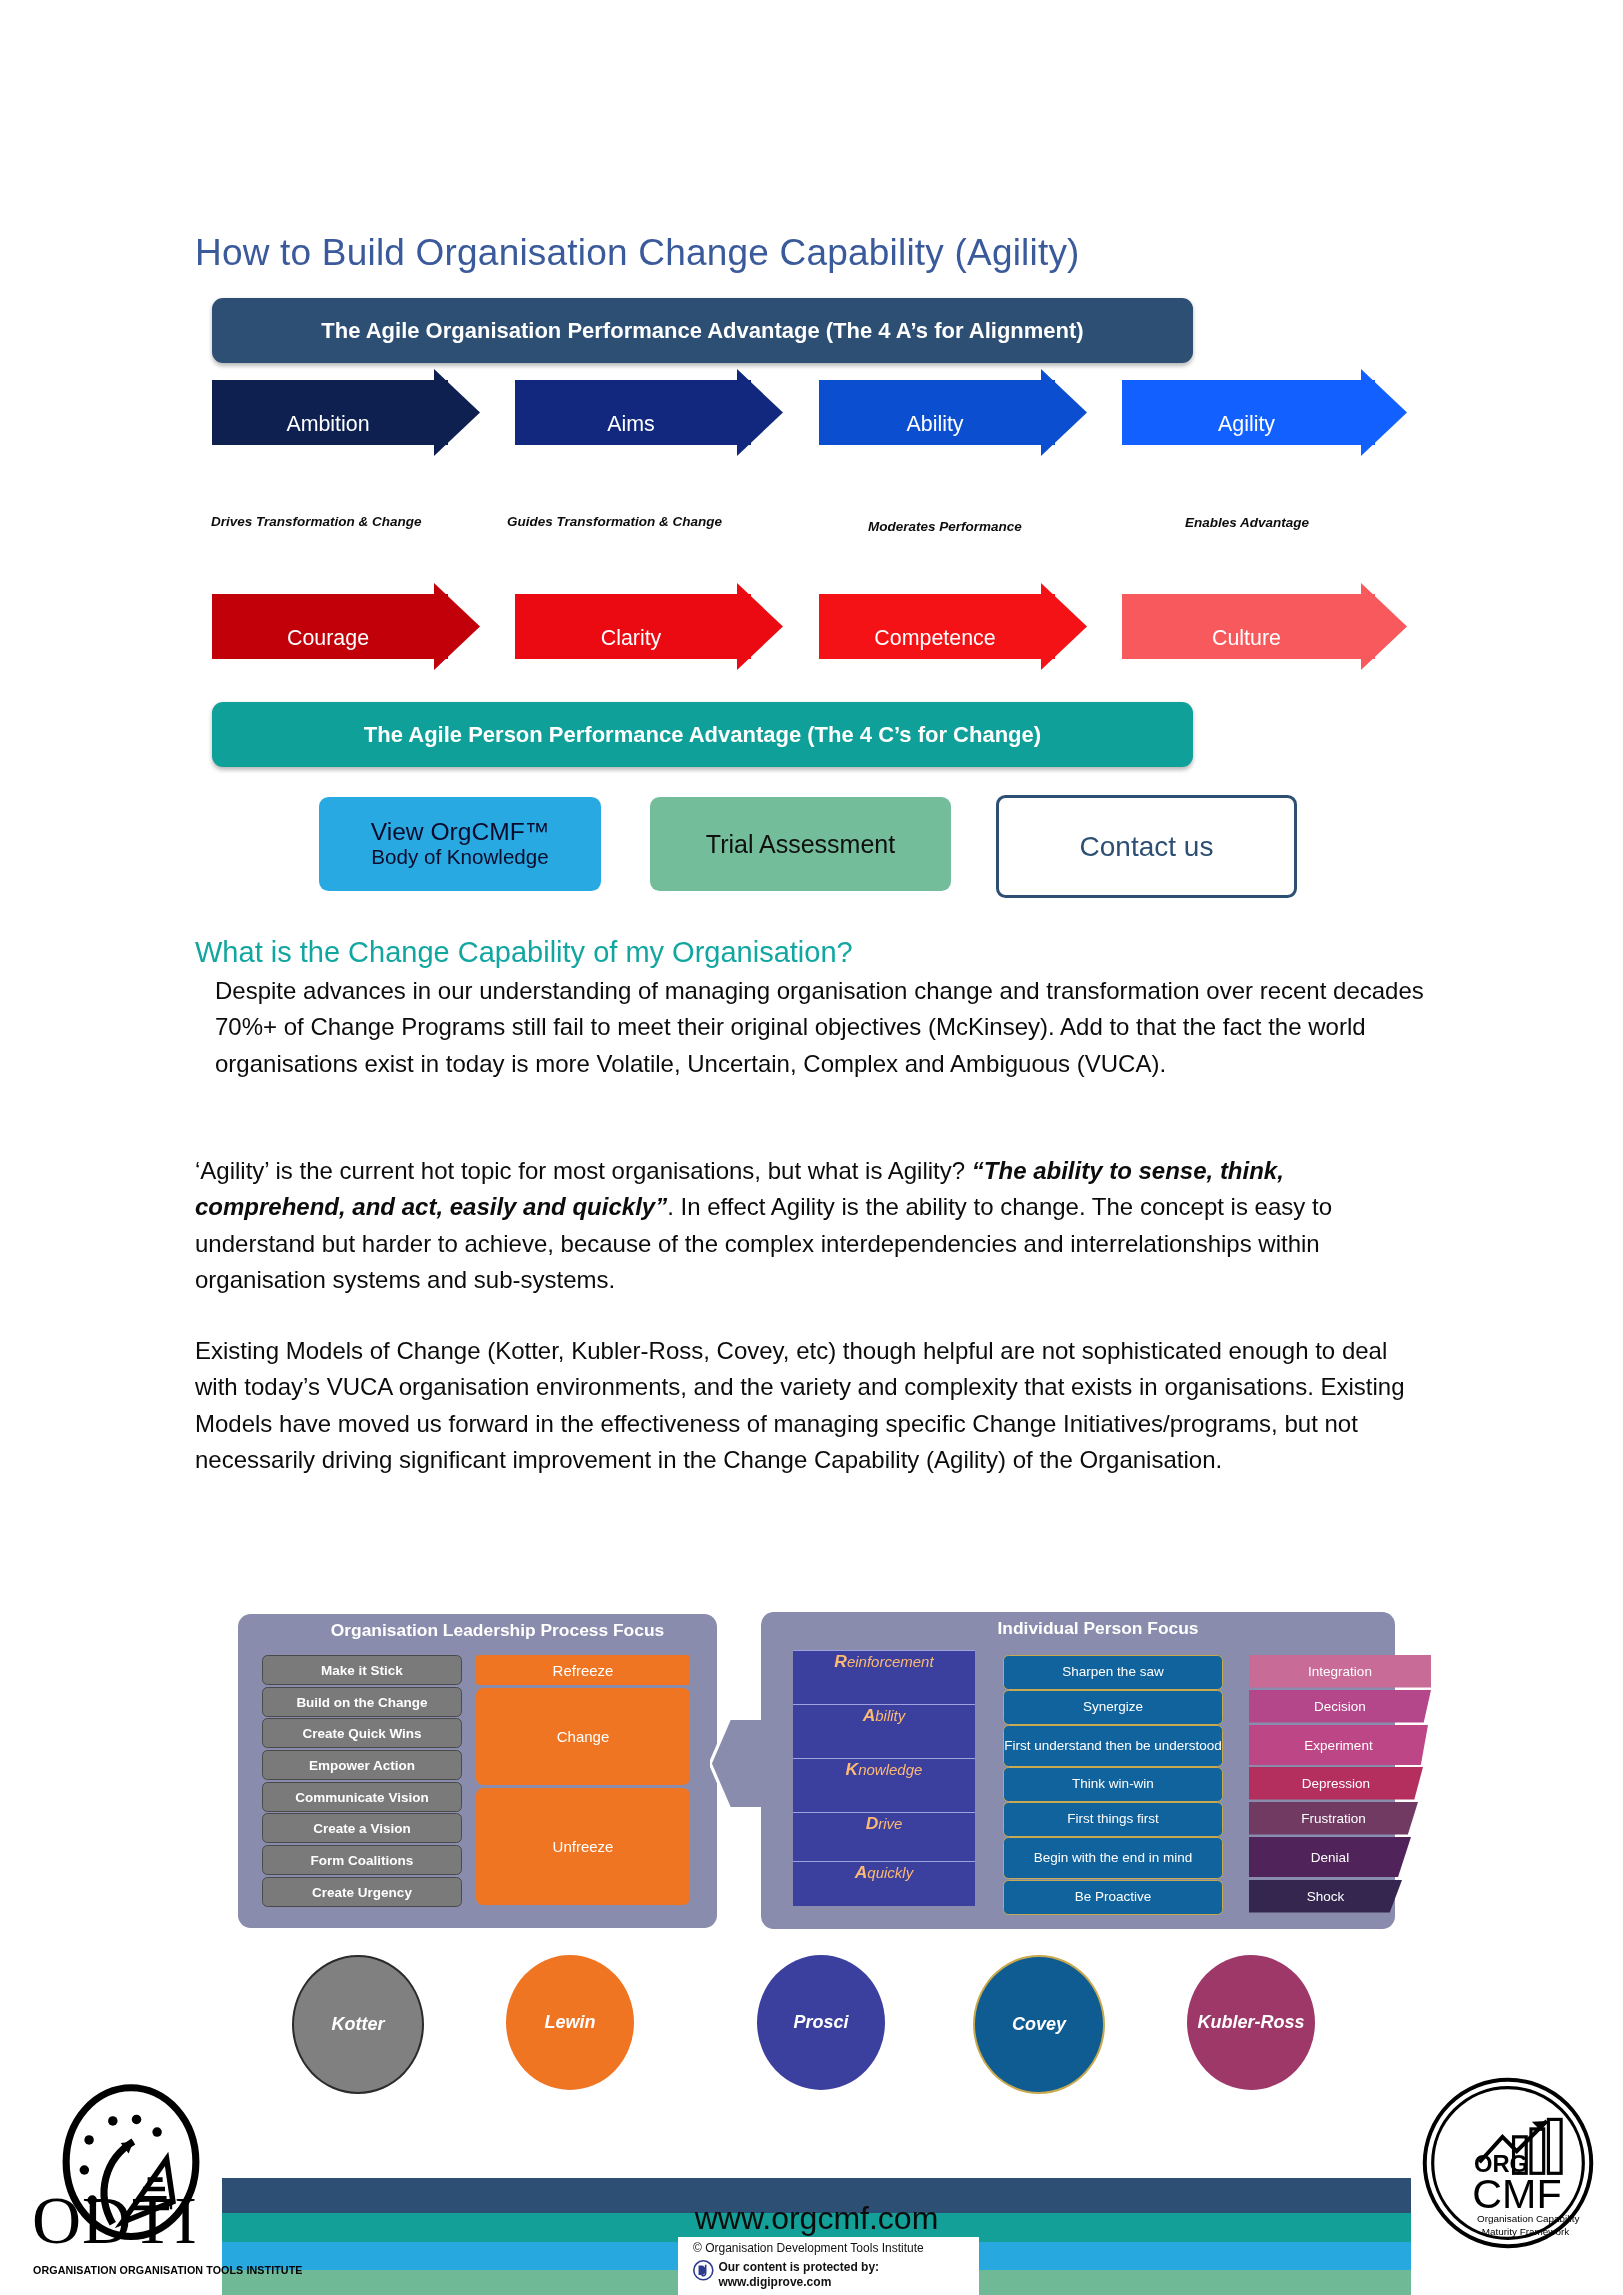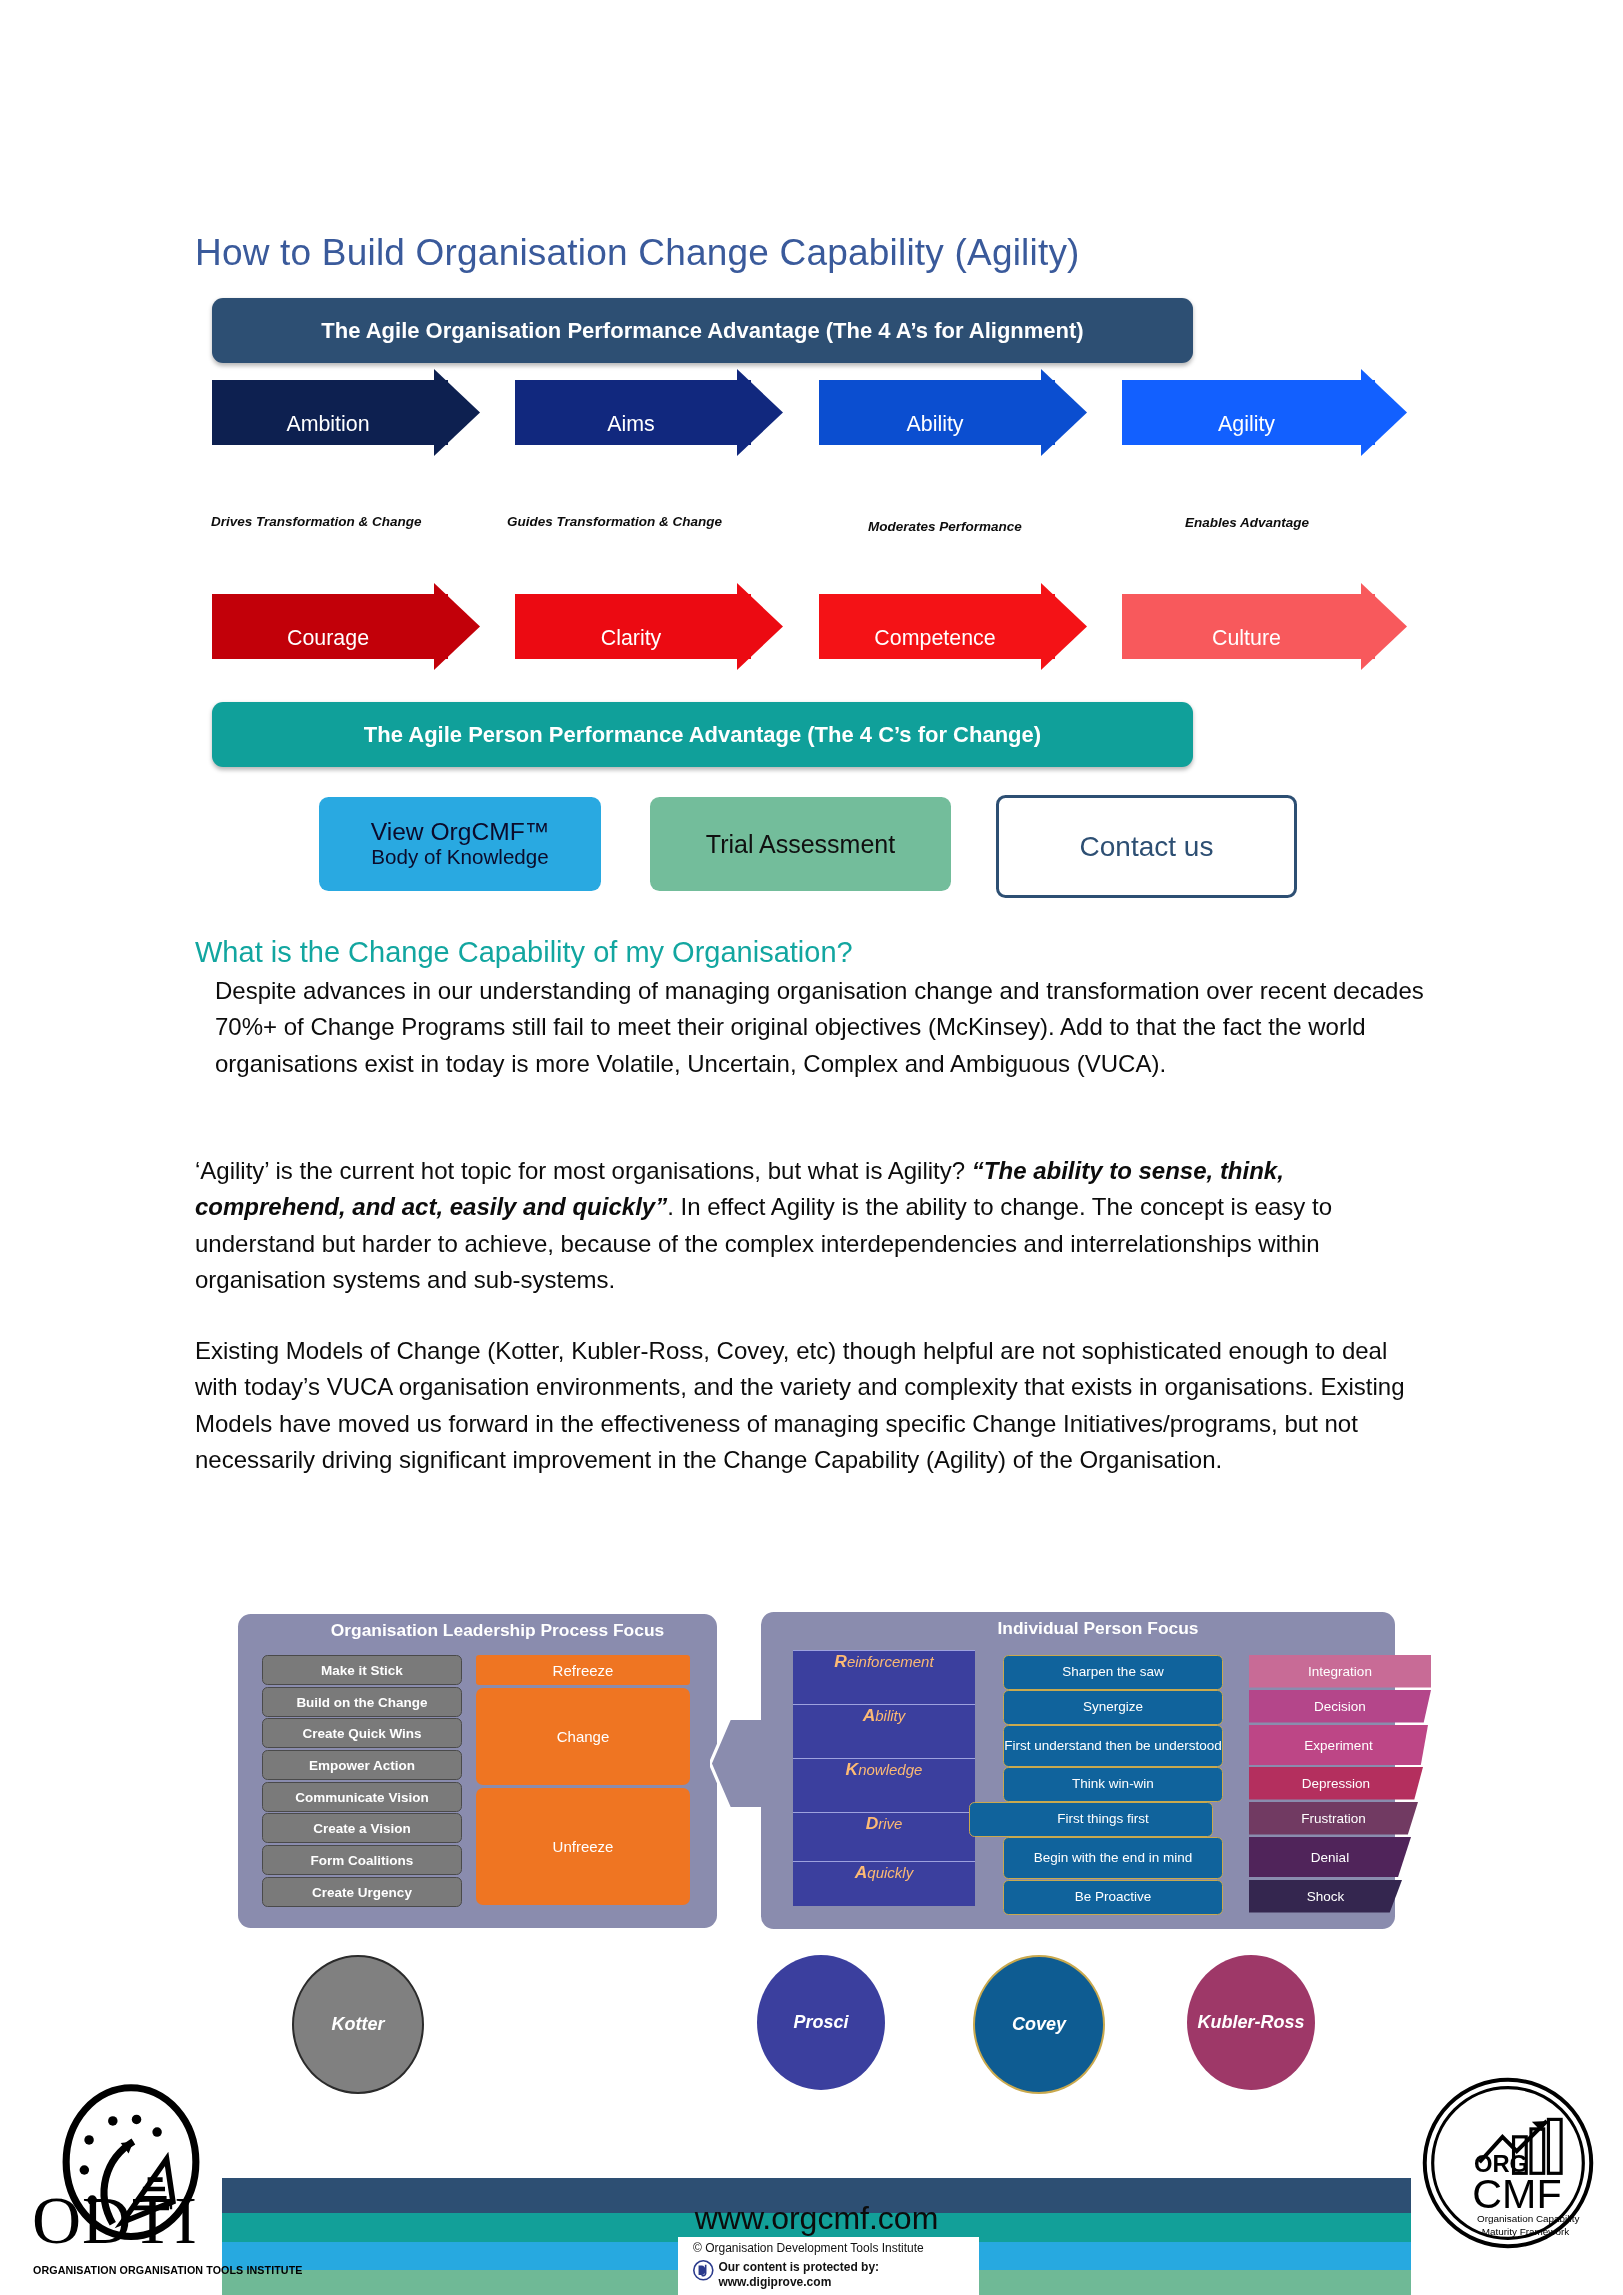--- a/index.html
+++ b/index.html
@@ -275,34 +275,35 @@
         <span><b>D</b><span>rive</span></span>
       </div>
     <div class="chev" style="left:555px;top:260px;height:44px;border-bottom:none;">
         <span><b>A</b><span>quickly</span></span>
       </div>
 
     <div class="cbox" style="left:765px;top:54px;width:218px;height:32.5px;">Sharpen the saw</div>
     <div class="cbox" style="left:765px;top:89px;width:218px;height:32.5px;">Synergize</div>
     <div class="cbox" style="left:765px;top:124px;width:218px;height:40px;">First understand then be understood</div>
     <div class="cbox" style="left:765px;top:166px;width:218px;height:32.5px;">Think win-win</div>
-    <div class="cbox" style="left:731px;top:201px;width:218px;height:32.5px;padding-left:24px;">First things first</div>
+    <div class="cbox" style="left:765px;top:201px;width:218px;height:32.5px;">First things first</div>
     <div class="cbox" style="left:765px;top:236px;width:218px;height:40px;">Begin with the end in mind</div>
     <div class="cbox" style="left:765px;top:279px;width:218px;height:32.5px;">Be Proactive</div>
 
     <div class="kr" style="left:1011px;top:54px;width:182px;height:32.5px;background:#c86b96;clip-path:polygon(0 0,100% 0,100% 100%,0 100%);">Integration</div>
     <div class="kr" style="left:1011px;top:89px;width:182px;height:32.5px;background:#b4468a;clip-path:polygon(0 0,100% 0,96% 100%,0 100%);">Decision</div>
     <div class="kr" style="left:1011px;top:124px;width:179px;height:40px;background:#bd4686;clip-path:polygon(0 0,100% 0,96% 100%,0 100%);">Experiment</div>
     <div class="kr" style="left:1011px;top:166px;width:174px;height:32.5px;background:#b42f5e;clip-path:polygon(0 0,100% 0,95% 100%,0 100%);">Depression</div>
     <div class="kr" style="left:1011px;top:201px;width:169px;height:32.5px;background:#713a62;clip-path:polygon(0 0,100% 0,94% 100%,0 100%);">Frustration</div>
     <div class="kr" style="left:1011px;top:236px;width:162px;height:40px;background:#50245a;clip-path:polygon(0 0,100% 0,92% 100%,0 100%);">Denial</div>
     <div class="kr" style="left:1011px;top:279px;width:153px;height:32.5px;background:#34264f;clip-path:polygon(0 0,100% 0,92% 100%,0 100%);">Shock</div>
   </div>
 
   <div class="ell" style="left:292px;top:1955px;width:128px;height:135px;background:#808080;border:2.4px solid #2b2b2b;">Kotter</div>
+  <div class="ell" style="left:506px;top:1955px;width:128px;height:135px;background:#ef7522;">Lewin</div>
   <div class="ell" style="left:757px;top:1955px;width:128px;height:135px;background:#3b3f9e;">Prosci</div>
   <div class="ell" style="left:973px;top:1955px;width:128px;height:135px;background:#0e5c92;border:2.4px solid #c9a94e;">Covey</div>
   <div class="ell" style="left:1187px;top:1955px;width:128px;height:135px;background:#9e3868;">Kubler-Ross</div>
 
   <div class="footerbars">
     <div class="fbar fb1"></div>
     <div class="fbar fb2"></div>
     <div class="fbar fb3"></div>
     <div class="fbar fb4"></div>
   </div>

